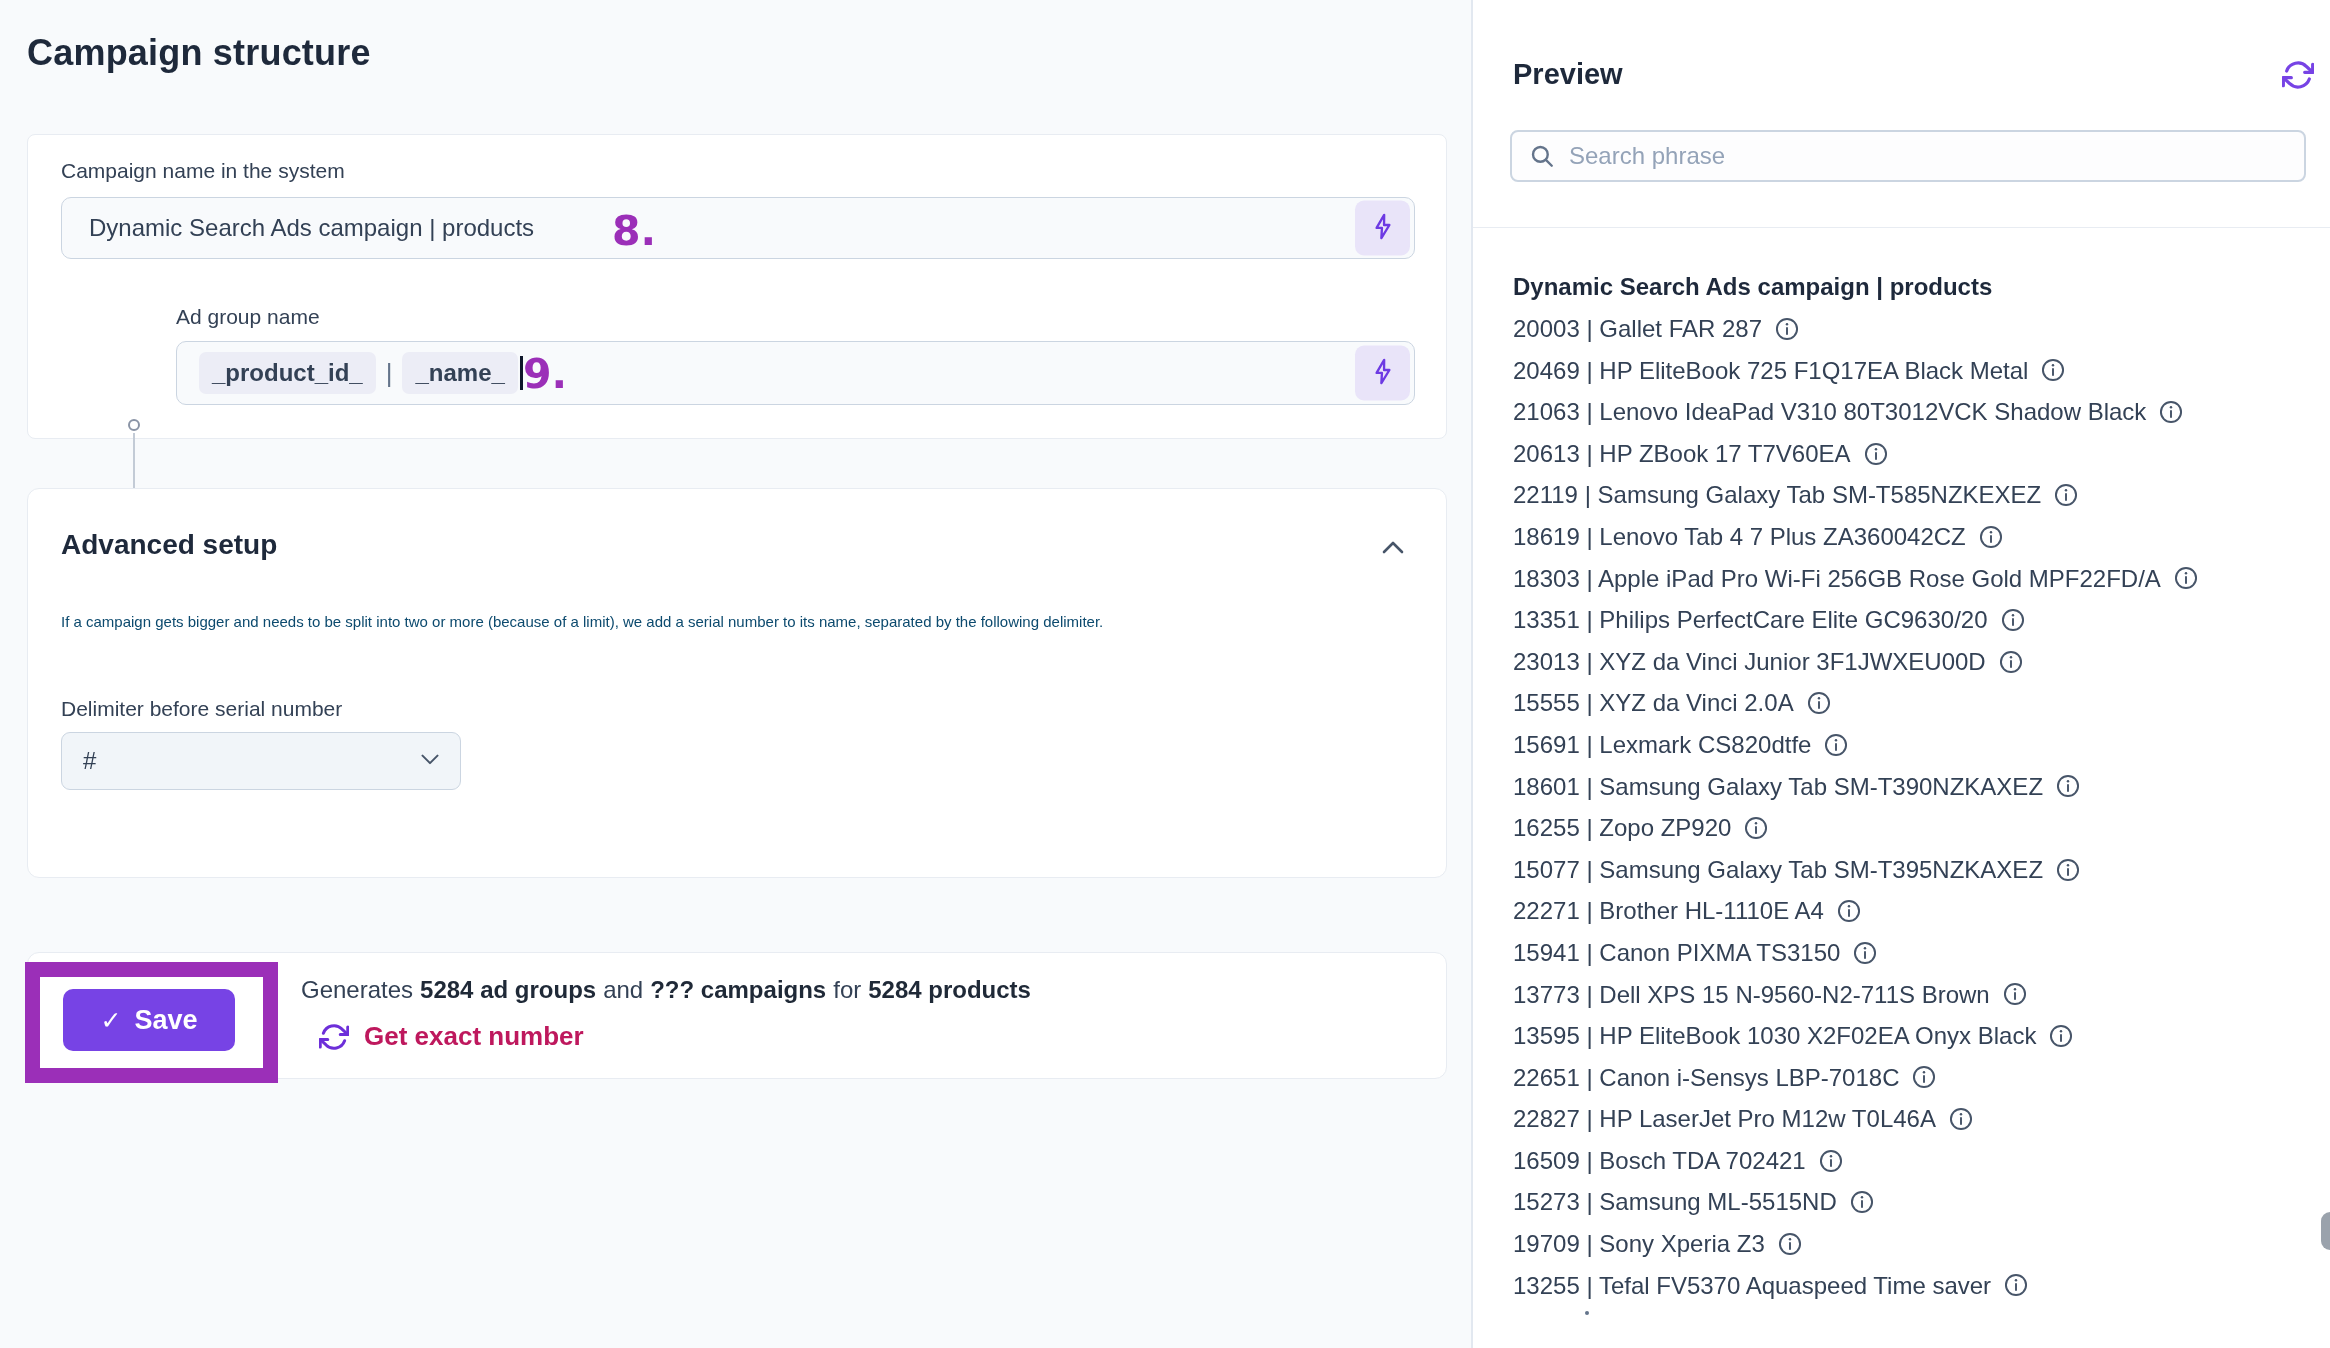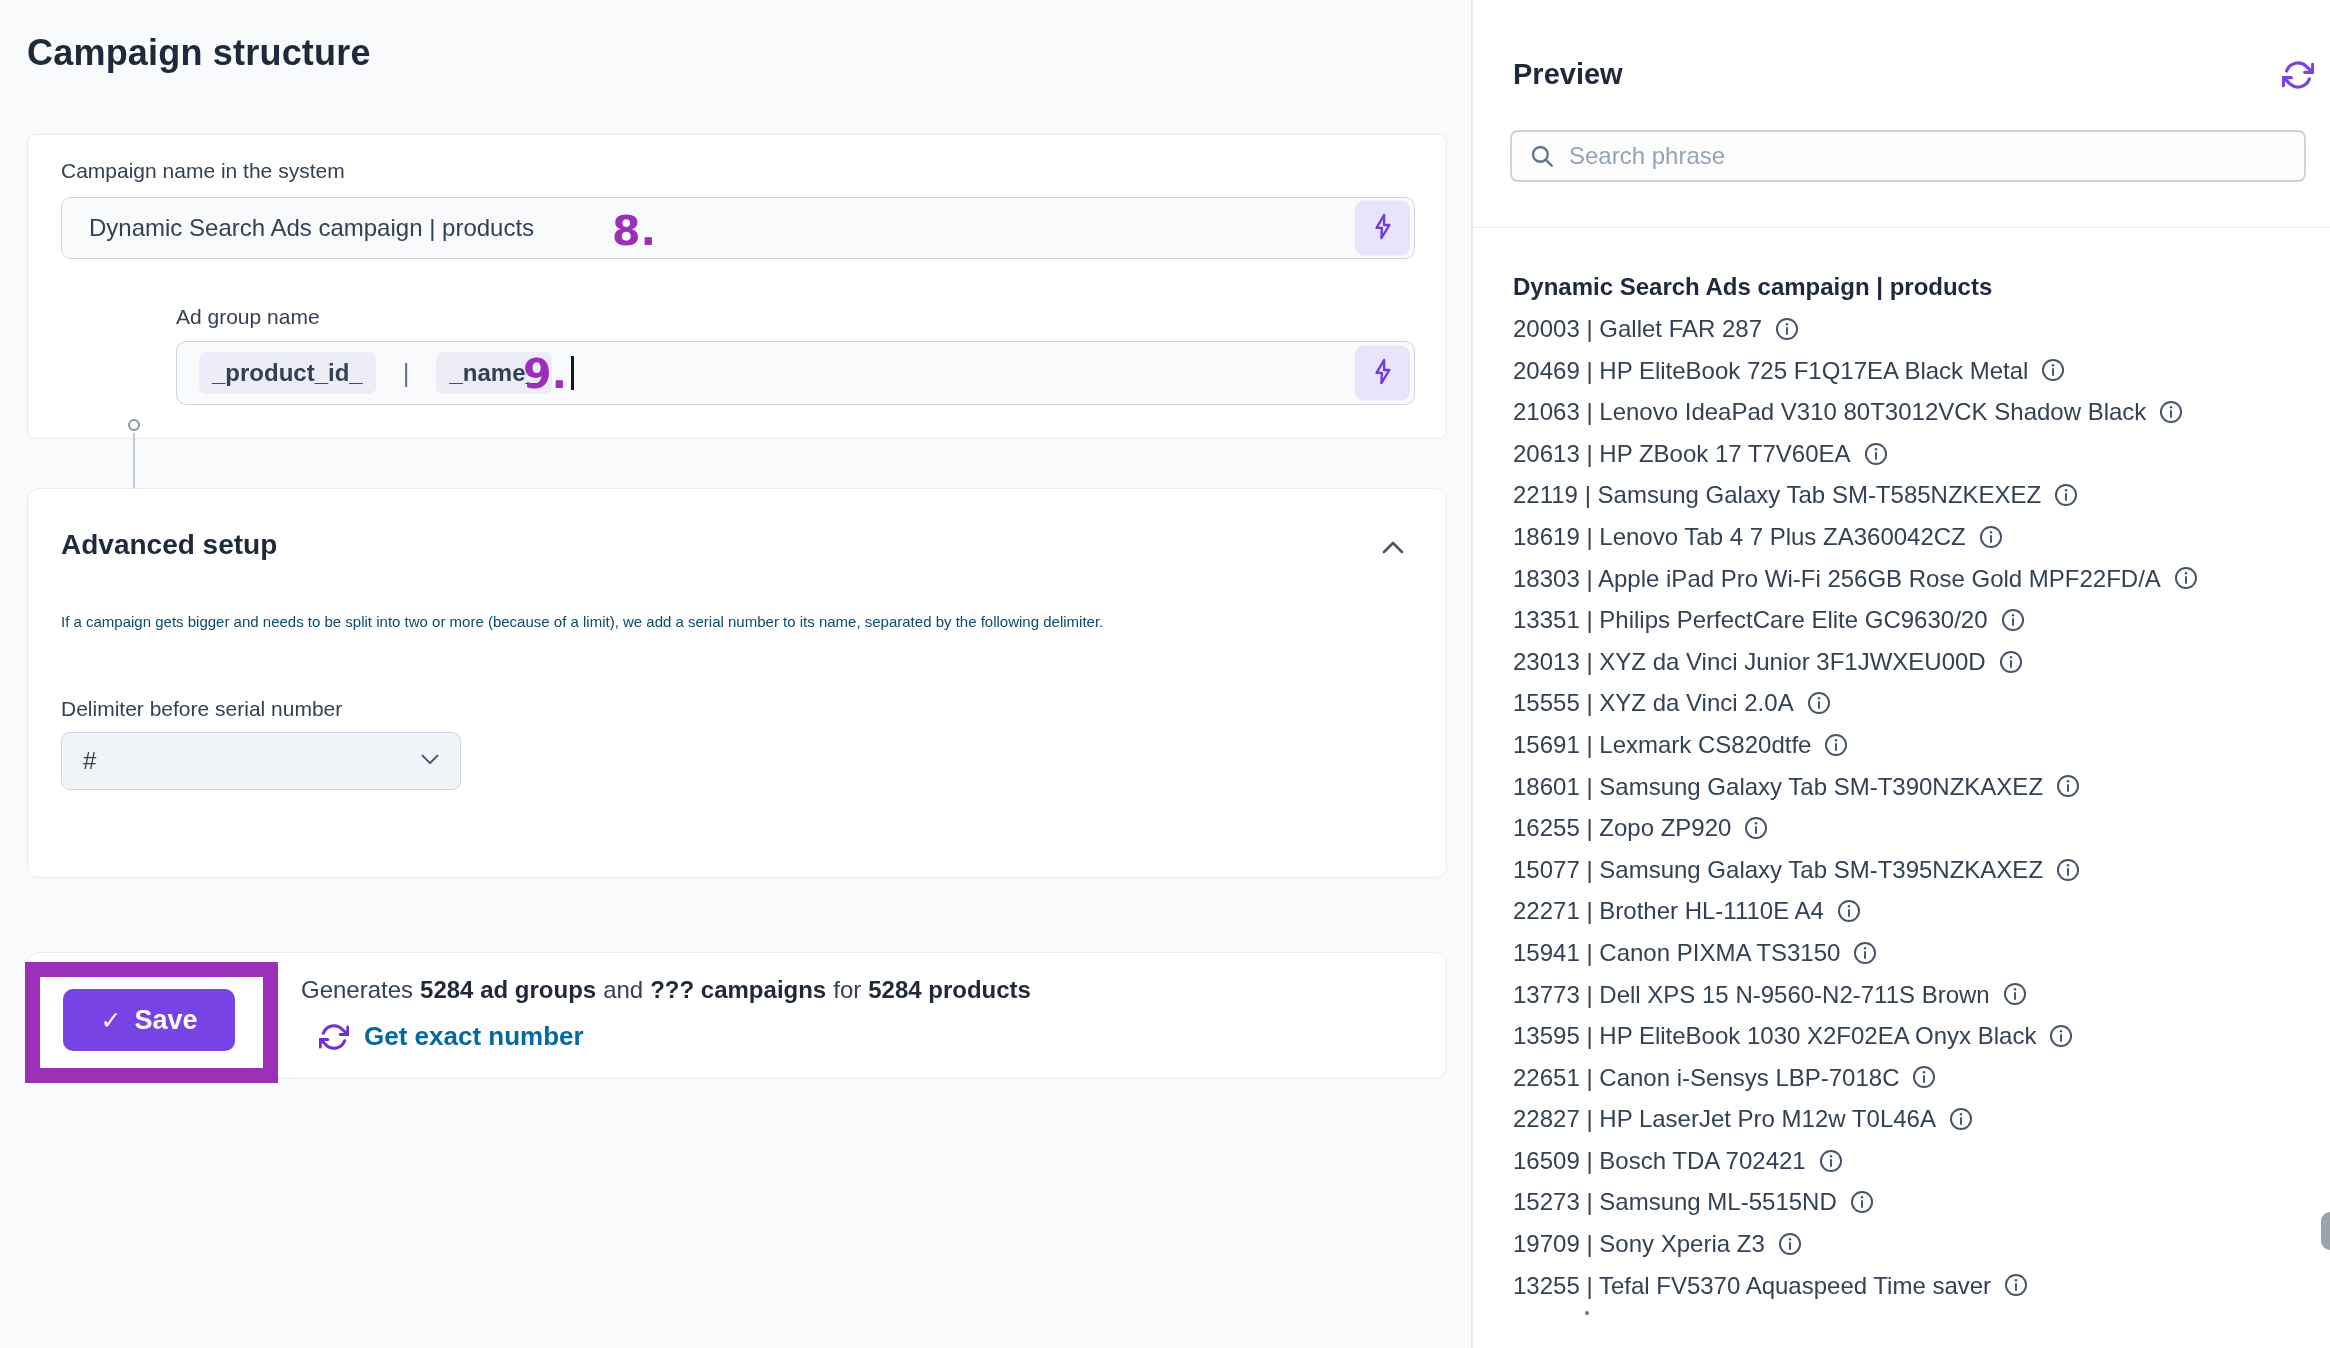--- a/index.html
+++ b/index.html
@@ -15,21 +15,21 @@
   .card-names   { top:134px;  height:305px;border-radius:8px; }
   .card-advanced{ top:488px;  height:390px; }
   .card-footer  { top:952px;  height:127px; }
 
   .field-label { position:absolute; font-size:21px; color:#334155; }
   .text-input {
     position:absolute; background:#f8fafc; border:1.5px solid #cbd5e1; border-radius:10px;
     display:flex; align-items:center;
   }
   .input-campaign { left:33px; top:62px; width:1354px; height:62px; }
-  .input-adgroup  { left:148px; top:206px; width:1239px; height:64px;gap:17px; }
+  .input-adgroup  { left:148px; top:206px; width:1239px; height:64px; }
   .input-text { margin-left:27px; font-size:24px; color:#334155; white-space:nowrap; }
   .bolt-btn {
     position:absolute; right:4px; top:50%; transform:translateY(-50%);
     width:55px; height:55px; border:none; border-radius:9px; background:#e9e4f9; cursor:pointer;
     display:flex; align-items:center; justify-content:center;
   }
   .annot-num { position:absolute; font-size:41px; font-weight:700; color:#9b2fb8; font-family:"DejaVu Sans", sans-serif; }
   .annot-8 { left:550px; top:9px; }
   .annot-9 { left:346px; top:8px; }
 
@@ -62,21 +62,21 @@
     background:#7743e5; border:none; border-radius:10px; cursor:pointer;
     display:flex; align-items:center; justify-content:center; gap:13px;
     color:#ffffff; font-size:27px; font-weight:700; font-family:"Liberation Sans", sans-serif;
   }
   .save-check { font-size:25px; font-weight:400; }
   .gen-line { position:absolute; left:273px; top:23px; font-size:24px; color:#334155; white-space:nowrap; }
   .gen-line span { margin-right:7px; }
   .gen-bold { font-weight:700; color:#1f2937; }
   .exact-link {
     position:absolute; left:291px; top:68px; display:flex; align-items:center; gap:15px;
-    color:#0369a1; font-size:26px; font-weight:700; cursor:pointer; background:none; border:none;
+    color:#be185d; font-size:26px; font-weight:700; cursor:pointer; background:none; border:none;
     font-family:"Liberation Sans", sans-serif;
   }
   .annotation-rect {
     position:absolute; left:25px; top:962px; width:253px; height:121px;
     border:15px solid #9b2fb8; z-index:5; pointer-events:none;
   }
 
   
   .right-pane { position:absolute; left:1471px; top:0; width:859px; height:1348px; background:#ffffff; border-left:2px solid #e2e8f0; }
   .preview-title { position:absolute; left:40px; top:58px; font-size:29px; font-weight:700; color:#1e293b; }

